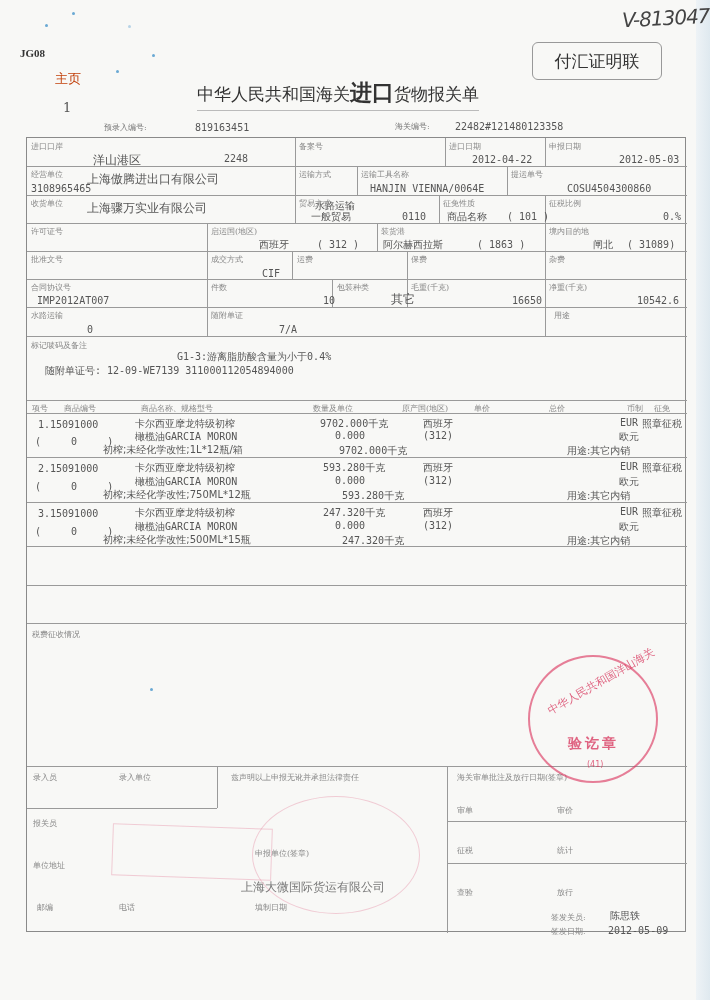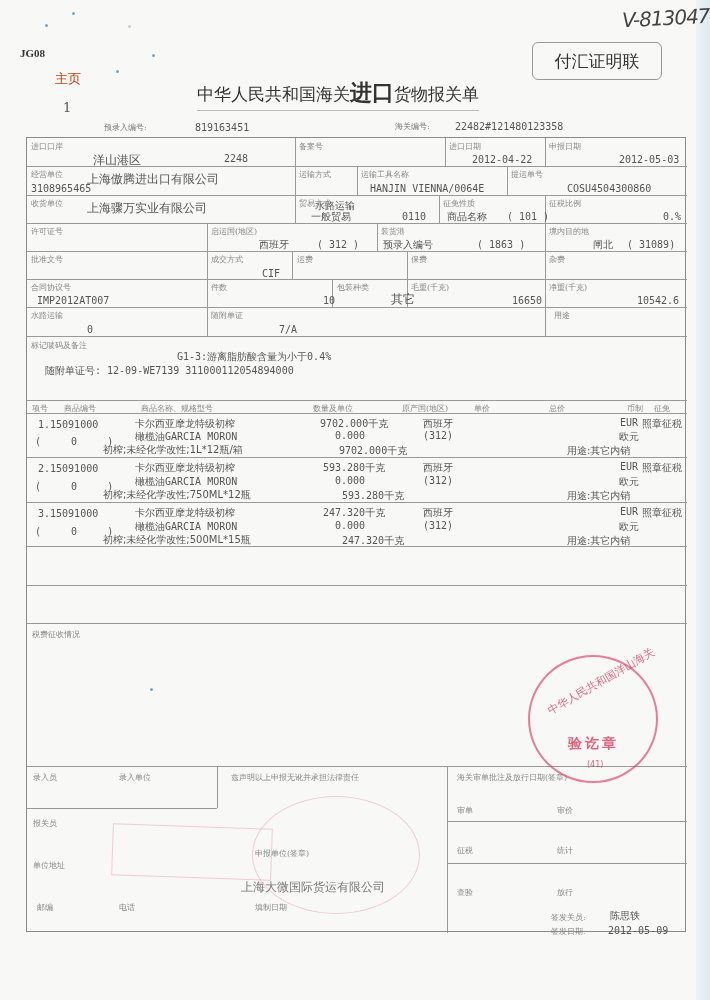--- a/index.html
+++ b/index.html
@@ -132,21 +132,21 @@
     <div class="valcn small" style="left:420px;top:72px">商品名称</div>
     <div class="val" style="left:480px;top:73px">( 101 )</div>
     <div class="lbl" style="left:522px;top:60px">征税比例</div>
     <div class="val" style="left:636px;top:73px">0.%</div>
 
     <div class="lbl" style="left:4px;top:88px">许可证号</div>
     <div class="lbl" style="left:184px;top:88px">启运国(地区)</div>
     <div class="valcn small" style="left:232px;top:100px">西班牙</div>
     <div class="val" style="left:290px;top:101px">( 312 )</div>
     <div class="lbl" style="left:354px;top:88px">装货港</div>
-    <div class="valcn small" style="left:356px;top:100px">预录入编号</div>
+    <div class="valcn small" style="left:356px;top:100px">阿尔赫西拉斯</div>
     <div class="val" style="left:450px;top:101px">( 1863 )</div>
     <div class="lbl" style="left:522px;top:88px">境内目的地</div>
     <div class="valcn small" style="left:566px;top:100px">闸北</div>
     <div class="val" style="left:600px;top:101px">( 31089)</div>
 
     <div class="lbl" style="left:4px;top:116px">批准文号</div>
     <div class="lbl" style="left:184px;top:116px">成交方式</div>
     <div class="val" style="left:235px;top:130px">CIF</div>
     <div class="lbl" style="left:270px;top:116px">运费</div>
     <div class="lbl" style="left:384px;top:116px">保费</div>

